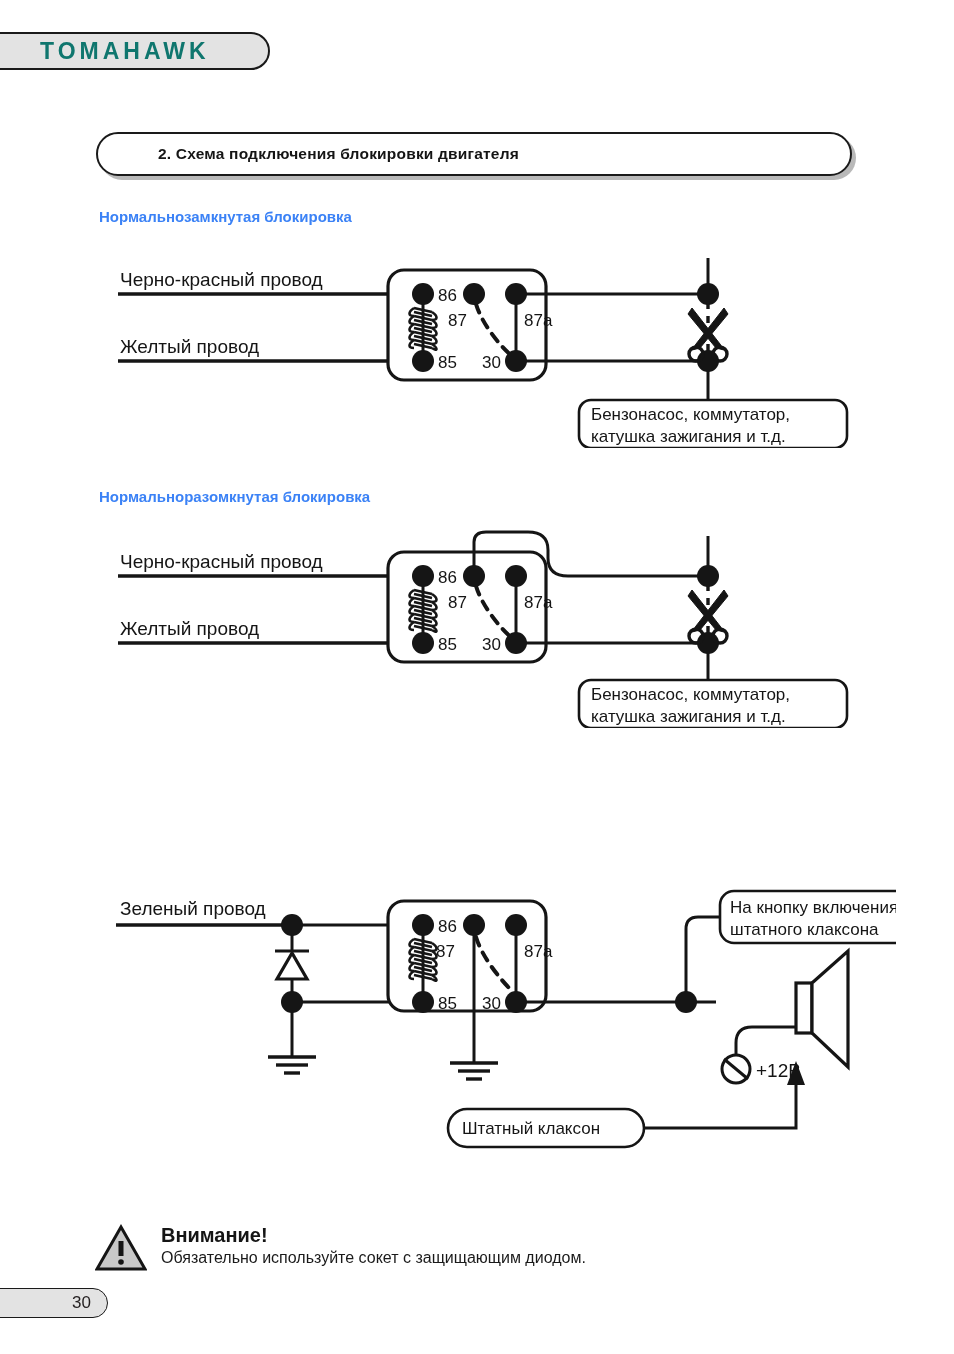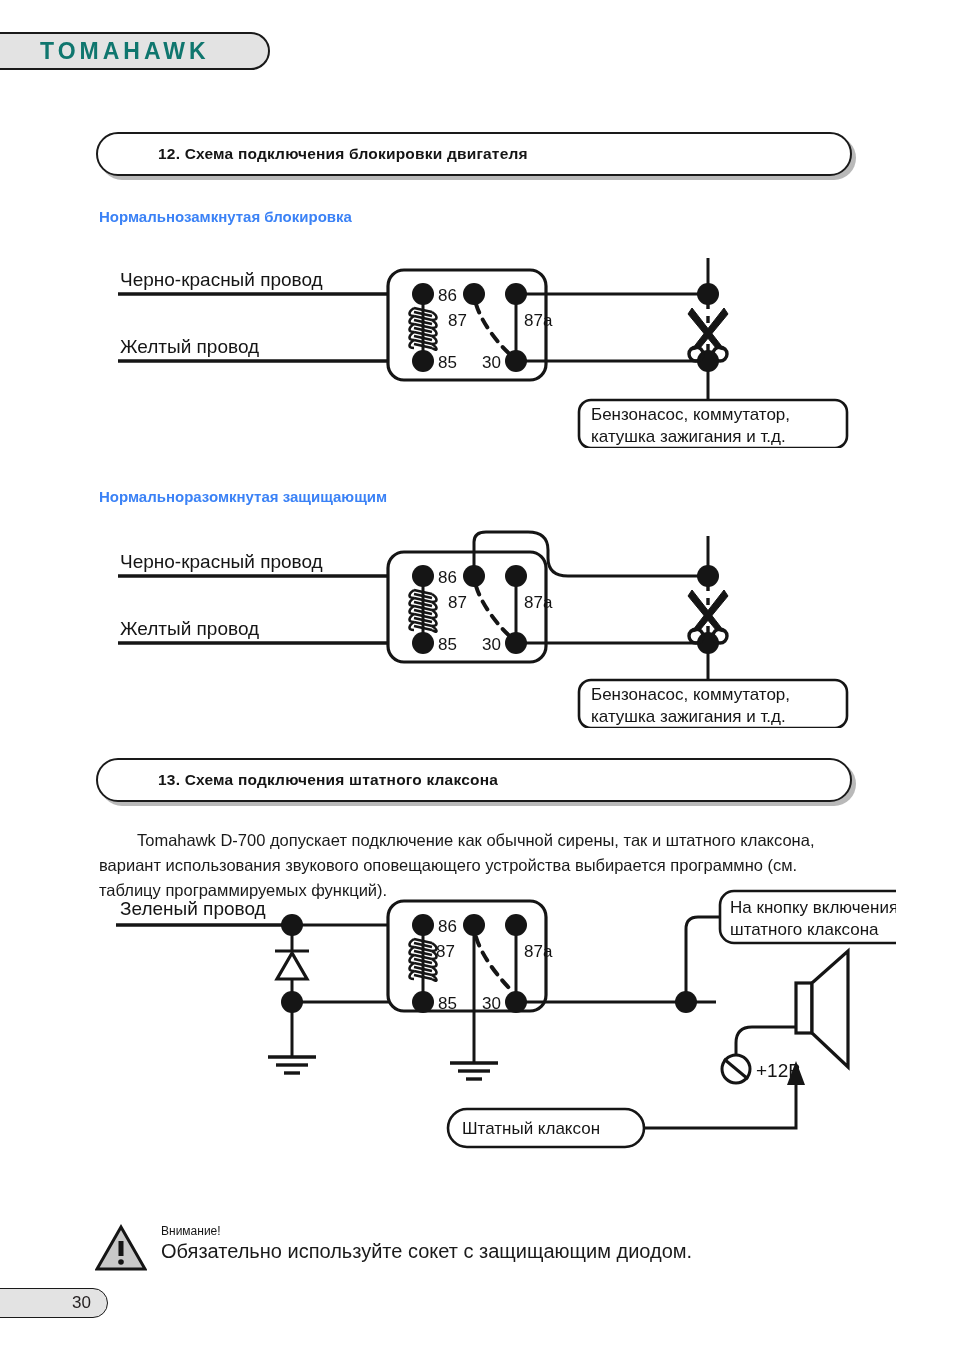--- a/index.html
+++ b/index.html
@@ -43,22 +43,22 @@
 
   
   .para{
     position:absolute;left:99px;width:740px;font-size:16.5px;line-height:1.52;
     color:#1a1a1a;text-align:left;
   }
   .para .indent{display:inline-block;width:38px;}
 
   
   .warn-wrap{position:absolute;left:95px;top:1224px;width:700px;}
-  .warn-title{font-weight:normal;font-size:12px;color:#151515;margin:0 0 2px 0;}
-  .warn-body{font-size:20px;color:#1a1a1a;}
+  .warn-title{font-weight:bold;font-size:20px;color:#151515;margin:0 0 2px 0;}
+  .warn-body{font-size:16px;color:#1a1a1a;}
   .warn-text{position:absolute;left:66px;top:0;}
 
   
   .pagenum{
     position:absolute;left:-22px;top:1288px;width:130px;height:30px;
     background:#e3e3e3;border:1.8px solid #1a1a1a;border-radius:15px;
     box-sizing:border-box;display:flex;align-items:center;justify-content:flex-end;
   }
   .pagenum span{font-size:17px;margin-right:16px;color:#231f20;}
 
@@ -70,21 +70,21 @@
 </head>
 <body>
 
 <div class="page">
 
   <div class="brand-tab">
     <span class="brand-tab-text">TOMAHAWK</span>
   </div>
 
   <div class="banner" style="top:132px">
-    <span class="banner-text">12. Схема подключения блокировки двигателя</span>
+    <span class="banner-text">2. Схема подключения блокировки двигателя</span>
   </div>
 
   <div class="sub-head" style="top:208px">Нормальнозамкнутая блокировка</div>
 
   <div class="dgm" style="left:96px;top:258px">
     <svg width="760" height="190" viewBox="0 0 760 190">
       <g stroke="#151515" fill="none" stroke-width="3.4">
 
         <line x1="22" y1="36" x2="300" y2="36"></line>
 
@@ -147,21 +147,21 @@
       <text x="24" y="95" font-size="19">Желтый провод</text>
 
       <g>
         <rect x="483" y="142" width="268" height="48" rx="12" ry="12" fill="#ffffff" stroke="#151515" stroke-width="2.6"></rect>
         <text x="495" y="162" font-size="17">Бензонасос, коммутатор,</text>
         <text x="495" y="184" font-size="17">катушка зажигания и т.д.</text>
       </g>
     </svg>
   </div>
 
-  <div class="sub-head" style="top:488px">Нормальноразомкнутая защищающим</div>
+  <div class="sub-head" style="top:488px">Нормальноразомкнутая блокировка</div>
 
   <div class="dgm" style="left:96px;top:528px">
     <svg width="760" height="200" viewBox="0 0 760 200">
       <g stroke="#151515" fill="none" stroke-width="3.4">
         <line x1="22" y1="48" x2="300" y2="48"></line>
         <line x1="22" y1="115" x2="300" y2="115"></line>
       </g>
 
       <rect x="292" y="24" width="158" height="110" rx="16" ry="16" fill="#ffffff" stroke="#151515" stroke-width="3.2"></rect>
 
@@ -218,27 +218,21 @@
       <text x="24" y="107" font-size="19">Желтый провод</text>
 
       <g>
         <rect x="483" y="152" width="268" height="48" rx="12" ry="12" fill="#ffffff" stroke="#151515" stroke-width="2.6"></rect>
         <text x="495" y="172" font-size="17">Бензонасос, коммутатор,</text>
         <text x="495" y="194" font-size="17">катушка зажигания и т.д.</text>
       </g>
     </svg>
   </div>
 
-  <div class="banner" style="top:758px">
-    <span class="banner-text">13. Схема подключения штатного клаксона</span>
-  </div>
-
-  <div class="para" style="top:828px">
-    <span class="indent"></span><span>Tomahawk D-700 допускает подключение как обычной сирены, так и штатного клаксона, вариант использования звукового оповещающего устройства выбирается программно (см. таблицу программируемых функций).</span>
-  </div>
+
 
   <div class="dgm" style="left:96px;top:887px">
     <svg width="800" height="290" viewBox="0 0 800 290">
 
       <line x1="20" y1="38" x2="196" y2="38" stroke="#151515" stroke-width="3.4"></line>
       <text x="24" y="28" font-size="19">Зеленый провод</text>
 
       <g stroke="#151515" stroke-width="3" fill="none">
 
         <line x1="196" y1="38" x2="298" y2="38"></line>

